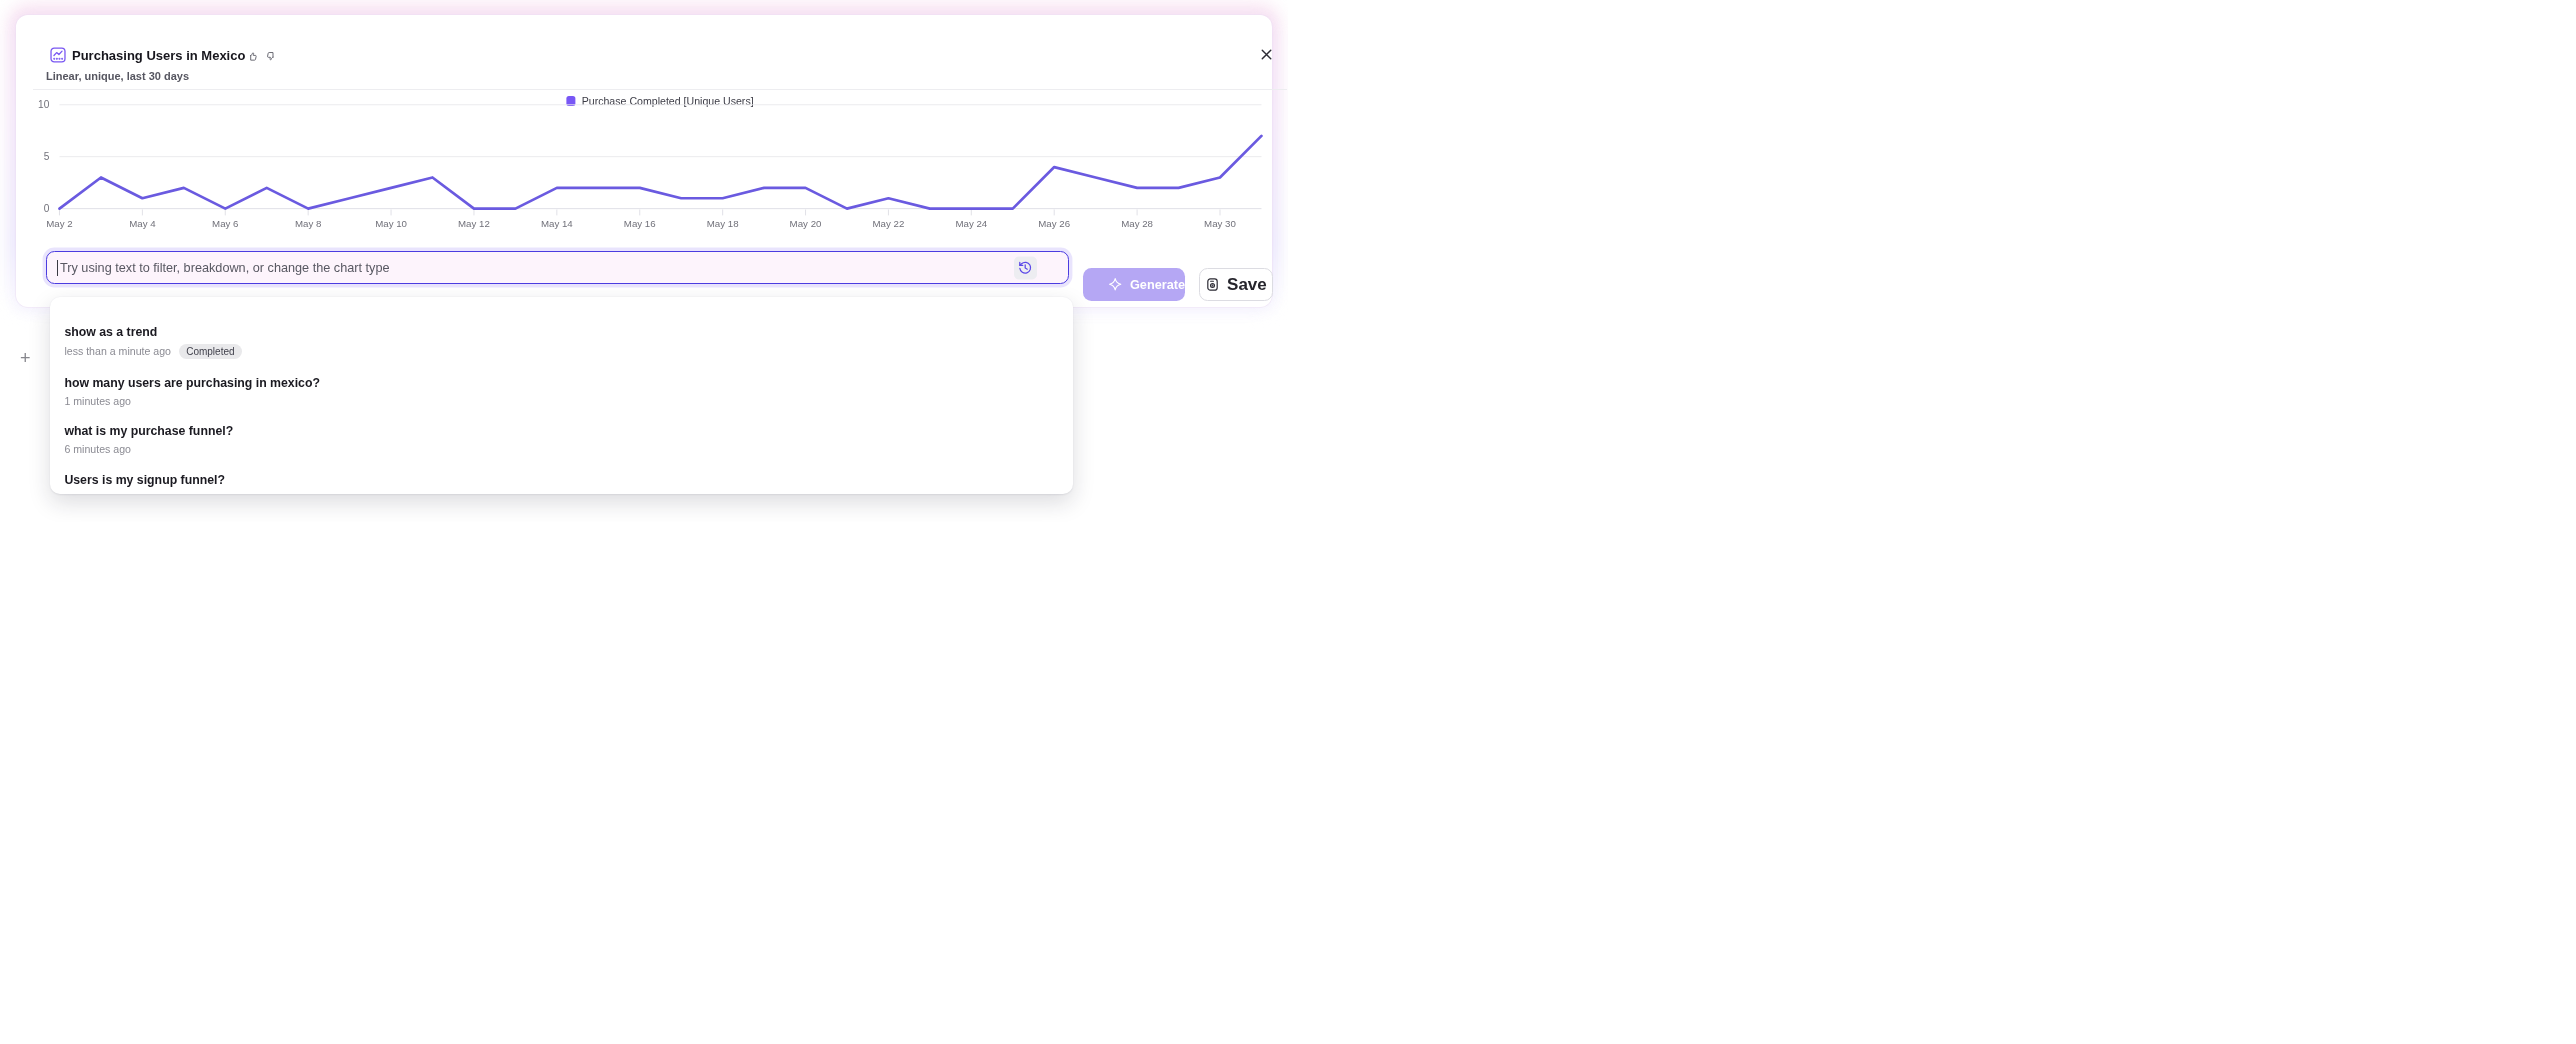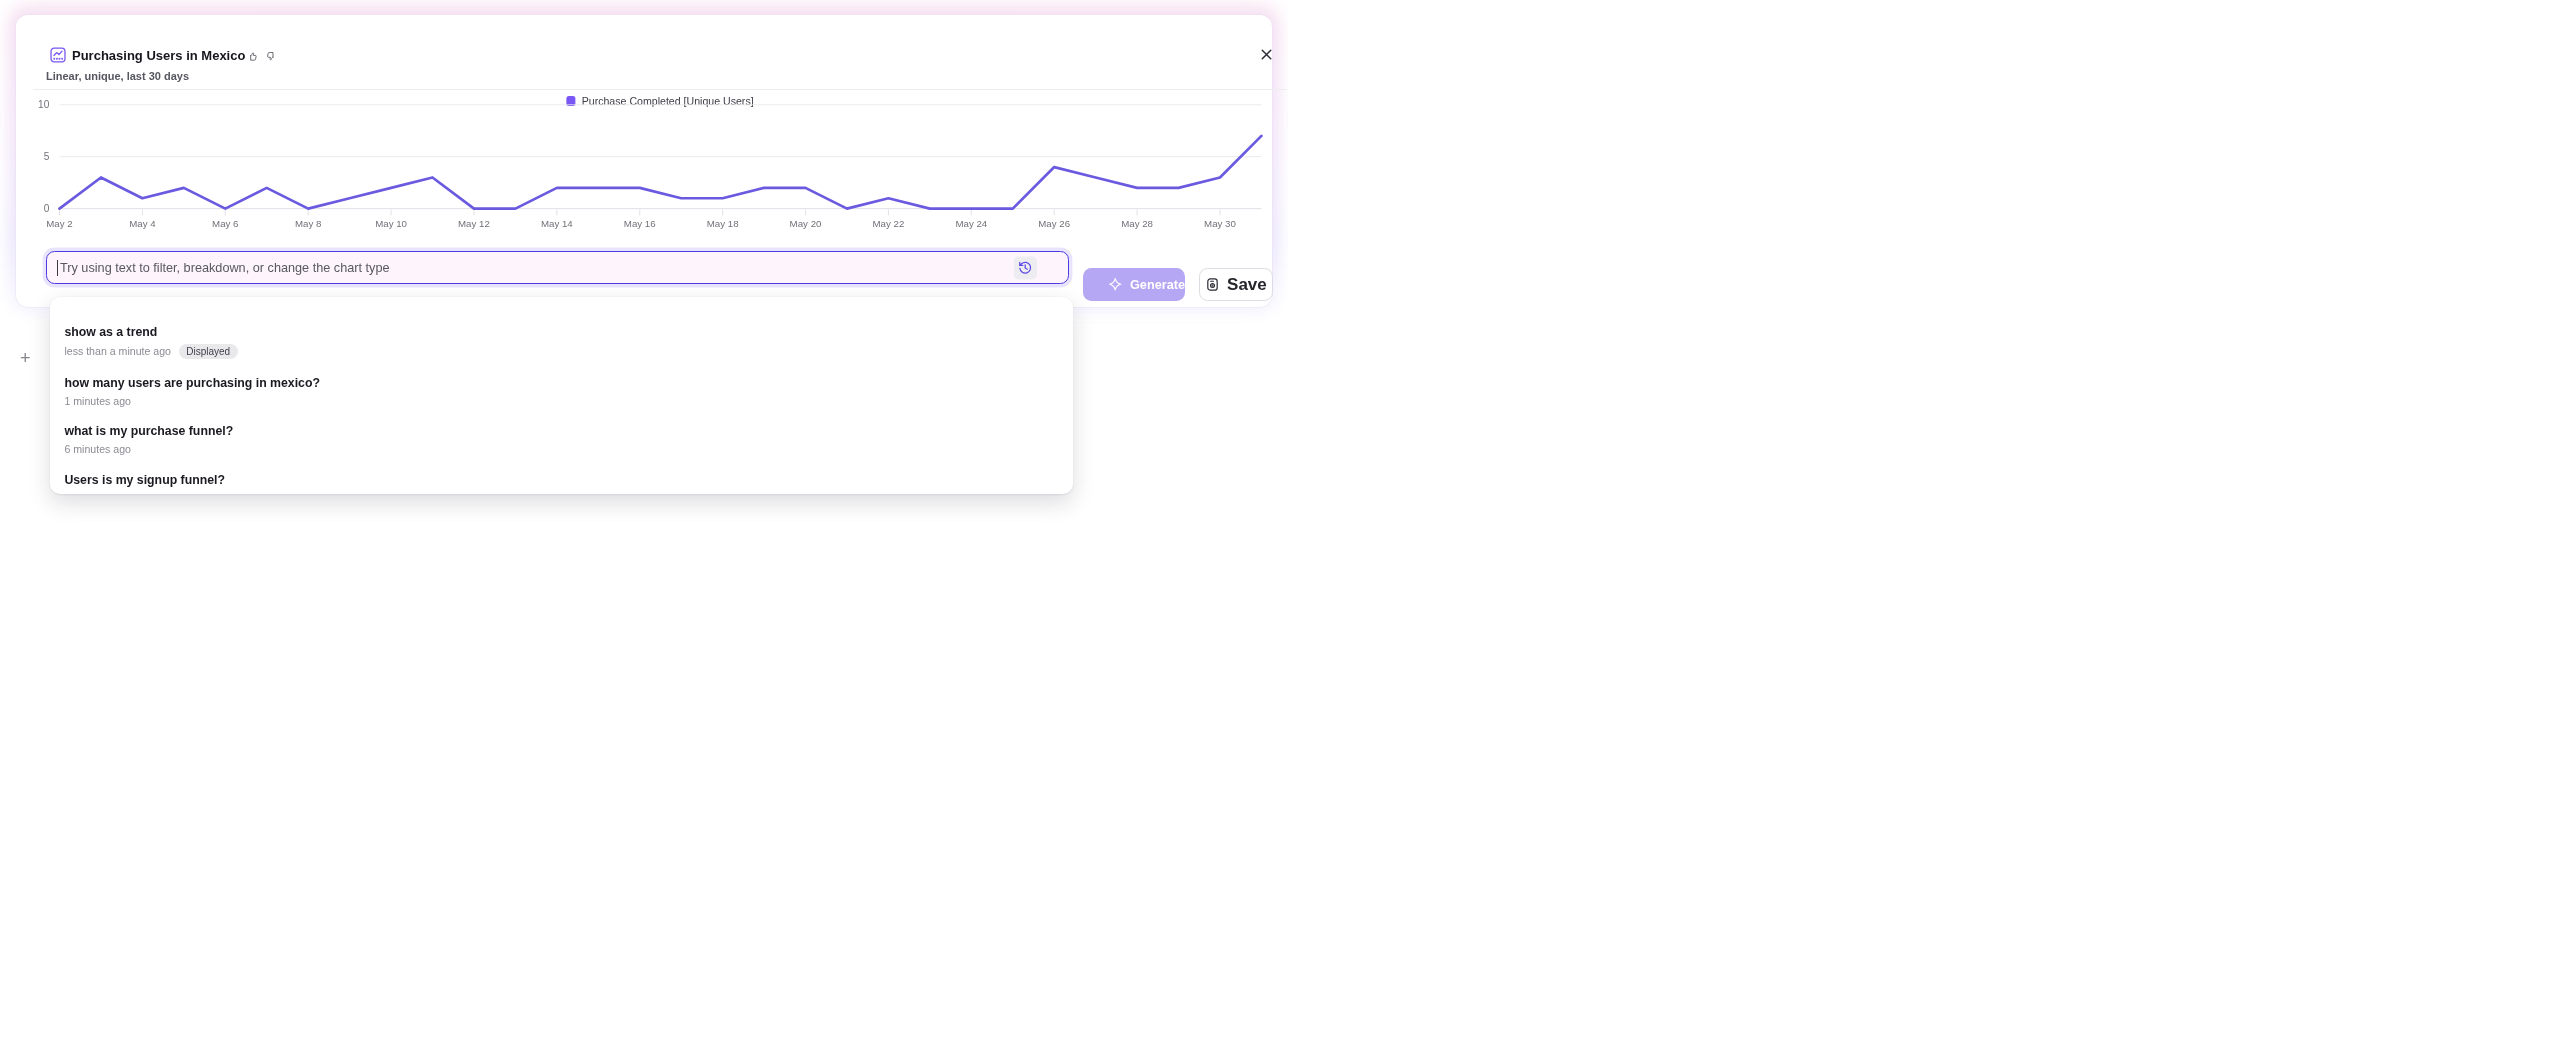--- a/index.html
+++ b/index.html
@@ -194,21 +194,21 @@
       <polyline points="70.0,247.0 119.1,210.1 168.1,234.7 217.2,222.4 266.3,247.0 315.3,222.4 364.4,247.0 413.5,234.7 462.6,222.4 511.6,210.1 560.7,247.0 609.8,247.0 658.8,222.4 707.9,222.4 757.0,222.4 806.0,234.7 855.1,234.7 904.2,222.4 953.2,222.4 1002.3,247.0 1051.4,234.7 1100.4,247.0 1149.5,247.0 1198.6,247.0 1247.7,197.8 1296.7,210.1 1345.8,222.4 1394.9,222.4 1443.9,210.1 1493.0,160.9" fill="none" stroke="#6a5ae0" stroke-width="3.2" stroke-linejoin="round" stroke-linecap="round"></polyline>
     </svg>
 
   <div class="plus">+</div>
 
   <div class="dropdown">
     <div class="dd-item">
       <div class="dd-q">show as a trend</div>
       <div class="dd-meta">
         <span class="dd-time">less than a minute ago</span>
-        <span class="badge">Displayed</span>
+        <span class="badge">Completed</span>
       </div>
     </div>
     <div class="dd-item">
       <div class="dd-q">how many users are purchasing in mexico?</div>
       <div class="dd-meta">
         <span class="dd-time">1 minutes ago</span>
       </div>
     </div>
     <div class="dd-item">
       <div class="dd-q">what is my purchase funnel?</div>

